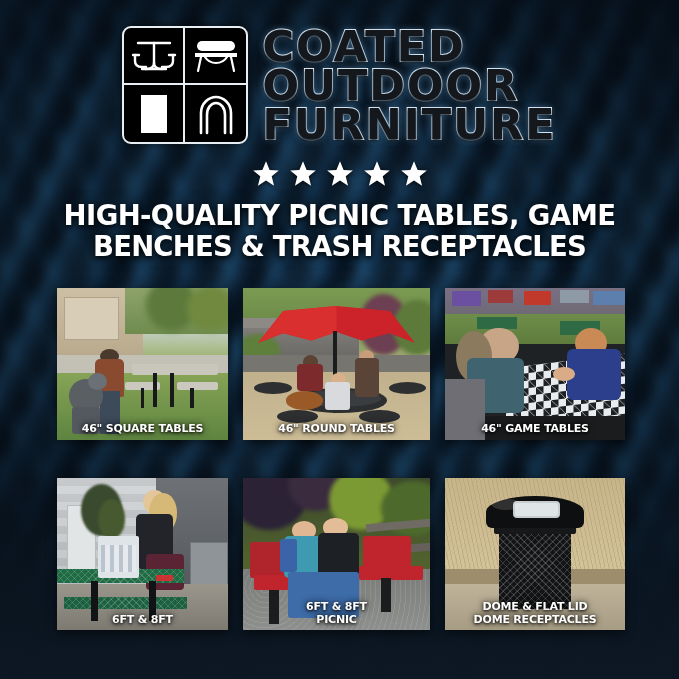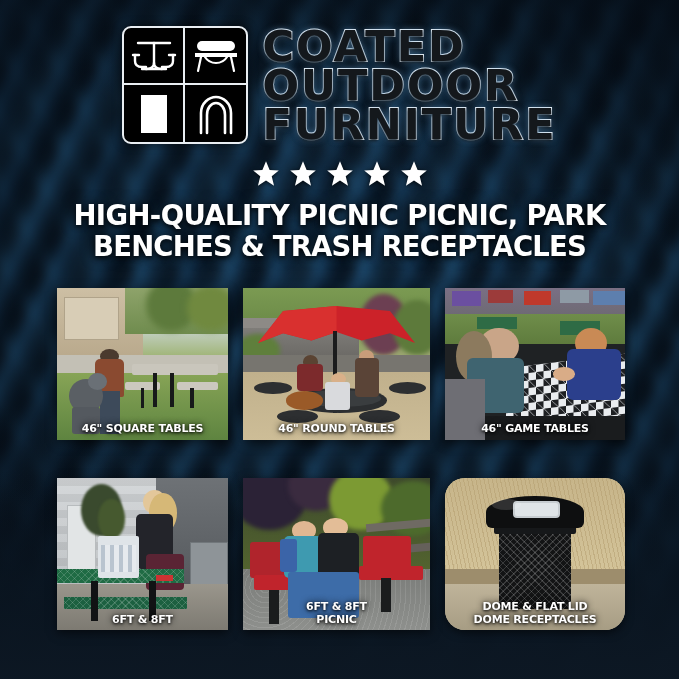--- a/index.html
+++ b/index.html
@@ -162,21 +162,21 @@
   
   .c3 { background:linear-gradient(180deg,#6d7f58 0%,#7e9060 28%,#4a4f53 55%,#2b2e31 100%); }
 
   
   .c4 { background:linear-gradient(180deg,#9aa1a5 0%,#b6bcc0 30%,#7b8286 62%,#585e62 100%); }
 
   
   .c5 { background:linear-gradient(180deg,#4a5c33 0%,#5e7240 38%,#6d6f6c 66%,#8a8c89 100%); }
 
   
-  .c6 { background:linear-gradient(180deg,#c9b98f 0%,#d4c49a 40%,#cbbd9b 66%,#b9ae92 100%);border-radius:20px; }
+  .c6 { background:linear-gradient(180deg,#c9b98f 0%,#d4c49a 40%,#cbbd9b 66%,#b9ae92 100%); }
 
   .checker {
     position:absolute;
     background-image:
       linear-gradient(45deg,#1d1f22 25%,transparent 25%,transparent 75%,#1d1f22 75%),
       linear-gradient(45deg,#1d1f22 25%,#e9ecef 25%,#e9ecef 75%,#1d1f22 75%);
     background-size:15px 15px;
     background-position:0 0, 7.5px 7.5px;
   }
   .meshpat {
@@ -263,21 +263,21 @@
         </svg>
       <svg class="star" viewBox="0 0 24 24">
           <polygon fill="#fff" points="12,1 15.1,8.5 23,8.9 16.9,14 18.9,22 12,17.6 5.1,22 7.1,14 1,8.9 8.9,8.5"></polygon>
         </svg>
       <svg class="star" viewBox="0 0 24 24">
           <polygon fill="#fff" points="12,1 15.1,8.5 23,8.9 16.9,14 18.9,22 12,17.6 5.1,22 7.1,14 1,8.9 8.9,8.5"></polygon>
         </svg>
     </div>
 
     <div class="headline">
-      <span class="l1">HIGH-QUALITY PICNIC PICNIC, PARK</span>
+      <span class="l1">HIGH-QUALITY PICNIC TABLES, GAME</span>
       <span class="l2">BENCHES &amp; TRASH RECEPTACLES</span>
     </div>
 
     <div class="grid">
 
       <div class="card c1">
         <div class="photo">
           <div class="rect" style="left:0;top:0;width:50%;height:46%;background:linear-gradient(180deg,#cdbfa4,#b9a98c);"></div>
           <div class="rect" style="left:4%;top:6%;width:32%;height:28%;background:#d8cdb6;border:1px solid #b0a38a;"></div>
           <div class="rect" style="left:40%;top:0;width:60%;height:30%;background:linear-gradient(180deg,#8ea36a,#6f8c4e);"></div>

